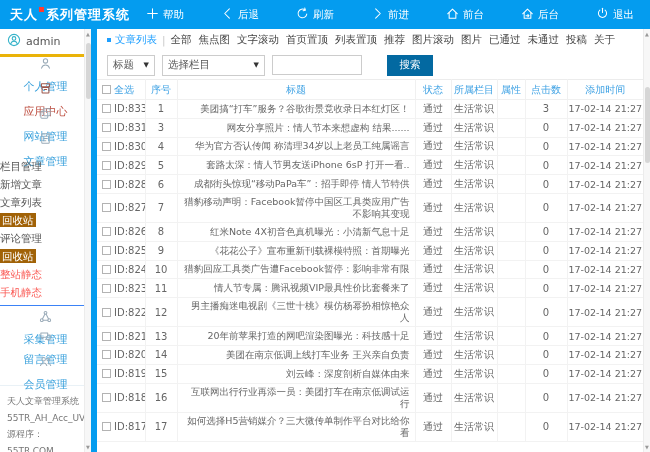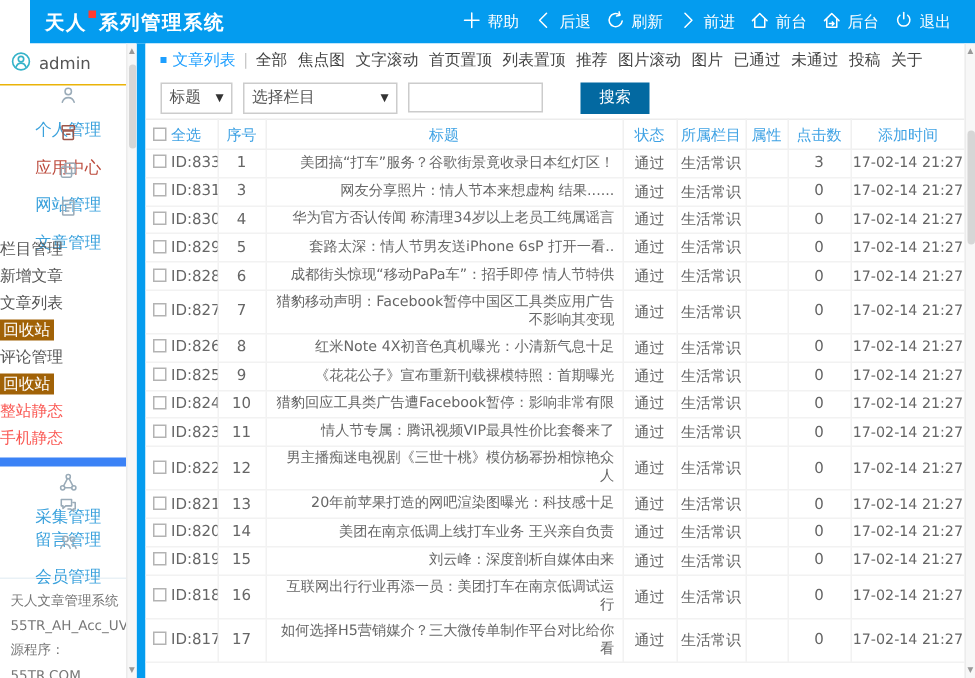--- a/index.html
+++ b/index.html
@@ -1,44 +1,44 @@
 <!DOCTYPE html>
 <html><head>
 <meta charset="utf-8">
 <style>
   * { margin:0; padding:0; box-sizing:border-box; }
   html,body { width:650px; height:452px; overflow:hidden; background:#fff;
               font-family:"DejaVu Sans","Liberation Sans",sans-serif; }
 
   
-  .topbar { height:29px; background:#049CEF; display:flex; align-items:center; color:#fff;margin-left:20px; }
+  .topbar { height:29px; background:#049CEF; display:flex; align-items:center; color:#fff; }
   .brand { padding-left:10px; font-size:13px; font-weight:bold; letter-spacing:1px; display:flex; align-items:flex-start; }
   .brand .badge { width:5px; height:5px; background:#FF3B30; margin:1px 2px 0 1px; display:inline-block; }
-  .topbar-actions { margin-left:auto; display:flex; align-items:center; gap:10px; padding-right:16px;text-align:center; }
+  .topbar-actions { margin-left:auto; display:flex; align-items:center; gap:37px; padding-right:16px;text-align:center; }
   .tb-btn { display:flex; align-items:center; gap:4px; font-size:10.5px; color:#fff; cursor:pointer; }
   .tb-btn svg { width:13px; height:13px; }
 
   
   .layout { display:flex; height:423px; }
   .stripe { width:6px; background:#049CEF; }
 
   
   .sidebar { width:91px; position:relative; background:#fff; overflow:hidden; }
   .side-inner { width:84px; }
   .user-row { display:flex; align-items:center; gap:5px; height:28px; padding-left:7px;
-              border-bottom:1px solid #eab308; font-size:11px; color:#555; }
+              border-bottom:3px solid #eab308; font-size:11px; color:#555; }
   .user-row svg { width:14px; height:14px; color:#35B3C9; }
   .side-top { display:flex; align-items:center; gap:6px; height:25px; padding-left:7px; font-size:11px; cursor:pointer;flex-direction:column; }
   .side-top svg { width:13px; height:13px; flex:none; }
   .v-blue { color:#3AA1DC; } .v-blue svg { color:#9AABB8; }
   .v-red  { color:#BC4A3C; } .v-red svg { color:#9C5448; }
   .side-sub { height:18px; line-height:18px; font-size:10.5px; color:#555; cursor:pointer; }
   .side-sub .badge-label { background:#a16207; color:#fff; padding:1px 2px; }
   .side-sub.warn { color:#FA5A55; }
-  .group-divider { border-top:6px solid #3b82f6; margin-top:4px; padding-top:4px; }
+  .group-divider { border-top:1px solid #3b82f6; margin-top:4px; padding-top:4px; }
   .side-footer { border-top:1px solid #e9f1f6; margin-top:5px; padding:7px 0 0 7px;
                  font-size:9px; color:#777; line-height:1.85; }
 
   
   .vscroll { position:absolute; top:0; bottom:0; width:7px; background:#f7f7f7; border-left:1px solid #ececec; }
   .vscroll .arr { position:absolute; left:0; width:6px; text-align:center; font-size:5px; color:#999; line-height:8px; }
   .vscroll .arr.up { top:1px; } .vscroll .arr.down { bottom:1px; }
   .vscroll .thumb { position:absolute; left:1px; width:5px; background:#d6d6d6; border-radius:3px; }
   .sidebar .vscroll { right:0; } .sidebar .thumb { top:14px; height:56px; }
   .main .vscroll { right:0; } .main .thumb { top:58px; height:76px; }

